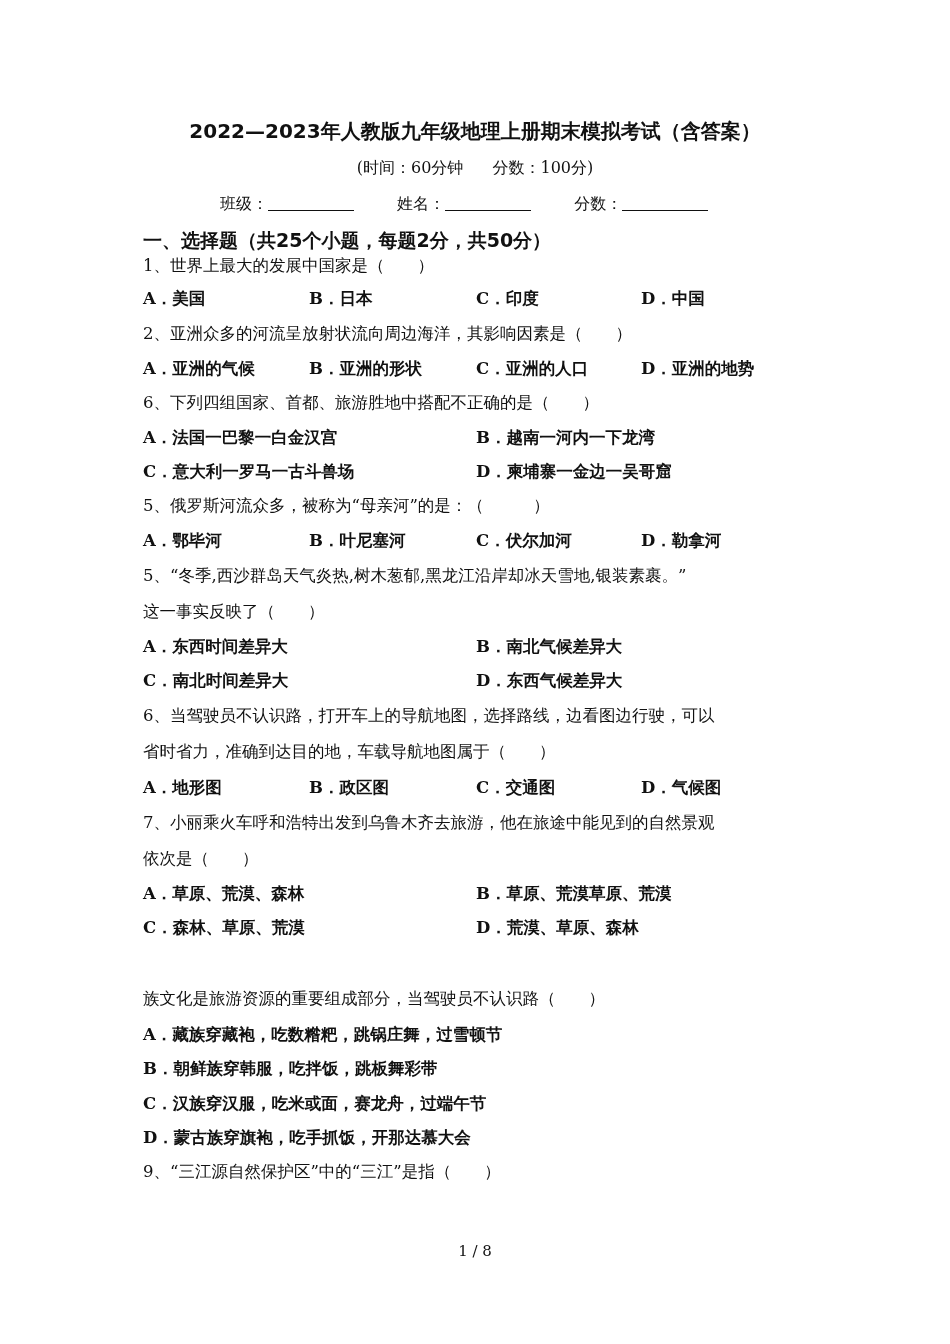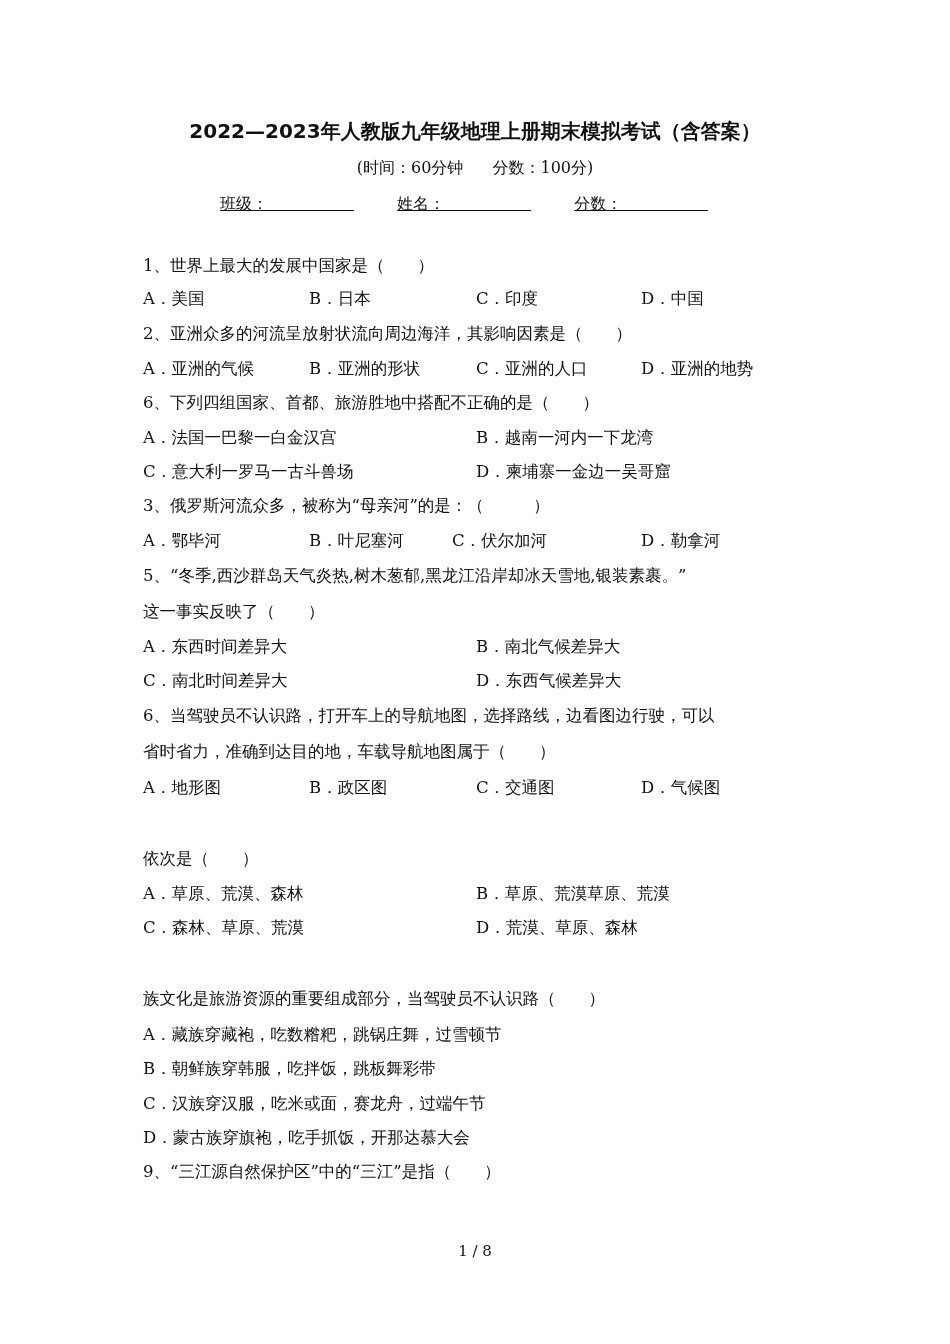--- a/index.html
+++ b/index.html
@@ -5,85 +5,87 @@
   html, body { margin: 0; padding: 0; background: #ffffff; }
   body { width: 950px; height: 1344px; position: relative; overflow: hidden;
          font-family: "DejaVu Serif", "Liberation Serif", serif; color: #111; }
   .page { position: absolute; left: 0; top: 0; width: 950px; height: 1150px; }
   .title { position: absolute; top: 118px; left: 0; width: 950px; text-align: center;
            font-family: "DejaVu Sans", "Liberation Sans", sans-serif; font-weight: bold;
            font-size: 20px; letter-spacing: 0px; }
   .subtitle { position: absolute; top: 158px; left: 0; width: 950px; text-align: center; font-size: 16px; }
   .subtitle span { margin: 0 12px; }
   .fields { position: absolute; top: 194px; left: 220px; font-size: 16px; white-space: nowrap; }
-  .field { display: inline-block; margin-right: 38px; text-decoration: underline; }
+  .field { display: inline-block; margin-right: 38px; }
   .blank { display: inline-block; width: 86px; border-bottom: 1px solid #111; height: 16px; vertical-align: -2px; }
   .section { position: absolute; top: 228px; left: 143px; font-family: "DejaVu Sans", "Liberation Sans", sans-serif;
              font-weight: bold; font-size: 19px; }
   .line { position: absolute; left: 143px; font-size: 16.5px; white-space: nowrap; }
-  .opt { position: absolute; font-size: 16.5px; white-space: nowrap; }
+  .opt { position: absolute; font-size: 16.5px; white-space: nowrap; font-weight: bold; }
   .footer { position: absolute; top: 1242px; left: 0; width: 950px; text-align: center; font-size: 15px; }
 </style>
 </head>
 <body>
 
 <div class="page">
 
   <div class="title">2022—2023年人教版九年级地理上册期末模拟考试（含答案）</div>
 
   <div class="subtitle">
     <span>(时间：60分钟</span>
     <span>分数：100分)</span>
   </div>
 
   <div class="fields">
     <span class="field"><span>班级：</span><span class="blank"></span></span>
     <span class="field"><span>姓名：</span><span class="blank"></span></span>
     <span class="field"><span>分数：</span><span class="blank"></span></span>
   </div>
 
+  <div class="section">一、选择题（共25个小题，每题2分，共50分）</div>
 
   <div class="line" style="top:255px">1、世界上最大的发展中国家是（　　）</div>
   <div class="opt" style="top:288px;left:143px">A．美国</div>
   <div class="opt" style="top:288px;left:309px">B．日本</div>
   <div class="opt" style="top:288px;left:476px">C．印度</div>
   <div class="opt" style="top:288px;left:641px">D．中国</div>
 
   <div class="line" style="top:323px">2、亚洲众多的河流呈放射状流向周边海洋，其影响因素是（　　）</div>
   <div class="opt" style="top:358px;left:143px">A．亚洲的气候</div>
   <div class="opt" style="top:358px;left:309px">B．亚洲的形状</div>
   <div class="opt" style="top:358px;left:476px">C．亚洲的人口</div>
   <div class="opt" style="top:358px;left:641px">D．亚洲的地势</div>
 
   <div class="line" style="top:392px">6、下列四组国家、首都、旅游胜地中搭配不正确的是（　　）</div>
   <div class="opt" style="top:427px;left:143px">A．法国一巴黎一白金汉宫</div>
   <div class="opt" style="top:427px;left:476px">B．越南一河内一下龙湾</div>
   <div class="opt" style="top:461px;left:143px">C．意大利一罗马一古斗兽场</div>
   <div class="opt" style="top:461px;left:476px">D．柬埔寨一金边一吴哥窟</div>
 
-  <div class="line" style="top:495px">3、俄罗斯河流众多，被称为“母亲河”的是：（　　　）</div>
+  <div class="line" style="top:495px">5、俄罗斯河流众多，被称为“母亲河”的是：（　　　）</div>
   <div class="opt" style="top:530px;left:143px">A．鄂毕河</div>
   <div class="opt" style="top:530px;left:309px">B．叶尼塞河</div>
-  <div class="opt" style="top:530px;left:452px">C．伏尔加河</div>
+  <div class="opt" style="top:530px;left:476px">C．伏尔加河</div>
   <div class="opt" style="top:530px;left:641px">D．勒拿河</div>
 
   <div class="line" style="top:565px">5、“冬季,西沙群岛天气炎热,树木葱郁,黑龙江沿岸却冰天雪地,银装素裹。”</div>
   <div class="line" style="top:601px">这一事实反映了（　　）</div>
   <div class="opt" style="top:636px;left:143px">A．东西时间差异大</div>
   <div class="opt" style="top:636px;left:476px">B．南北气候差异大</div>
   <div class="opt" style="top:670px;left:143px">C．南北时间差异大</div>
   <div class="opt" style="top:670px;left:476px">D．东西气候差异大</div>
 
   <div class="line" style="top:705px">6、当驾驶员不认识路，打开车上的导航地图，选择路线，边看图边行驶，可以</div>
   <div class="line" style="top:741px">省时省力，准确到达目的地，车载导航地图属于（　　）</div>
   <div class="opt" style="top:777px;left:143px">A．地形图</div>
   <div class="opt" style="top:777px;left:309px">B．政区图</div>
   <div class="opt" style="top:777px;left:476px">C．交通图</div>
   <div class="opt" style="top:777px;left:641px">D．气候图</div>
 
+  <div class="line" style="top:812px">7、小丽乘火车呼和浩特出发到乌鲁木齐去旅游，他在旅途中能见到的自然景观</div>
   <div class="line" style="top:848px">依次是（　　）</div>
   <div class="opt" style="top:883px;left:143px">A．草原、荒漠、森林</div>
   <div class="opt" style="top:883px;left:476px">B．草原、荒漠草原、荒漠</div>
   <div class="opt" style="top:917px;left:143px">C．森林、草原、荒漠</div>
   <div class="opt" style="top:917px;left:476px">D．荒漠、草原、森林</div>
 
   <div class="line" style="top:988px">族文化是旅游资源的重要组成部分，当驾驶员不认识路（　　）</div>
   <div class="opt" style="top:1024px;left:143px">A．藏族穿藏袍，吃数糌粑，跳锅庄舞，过雪顿节</div>
   <div class="opt" style="top:1058px;left:143px">B．朝鲜族穿韩服，吃拌饭，跳板舞彩带</div>
   <div class="opt" style="top:1127px;left:143px">D．蒙古族穿旗袍，吃手抓饭，开那达慕大会</div>

